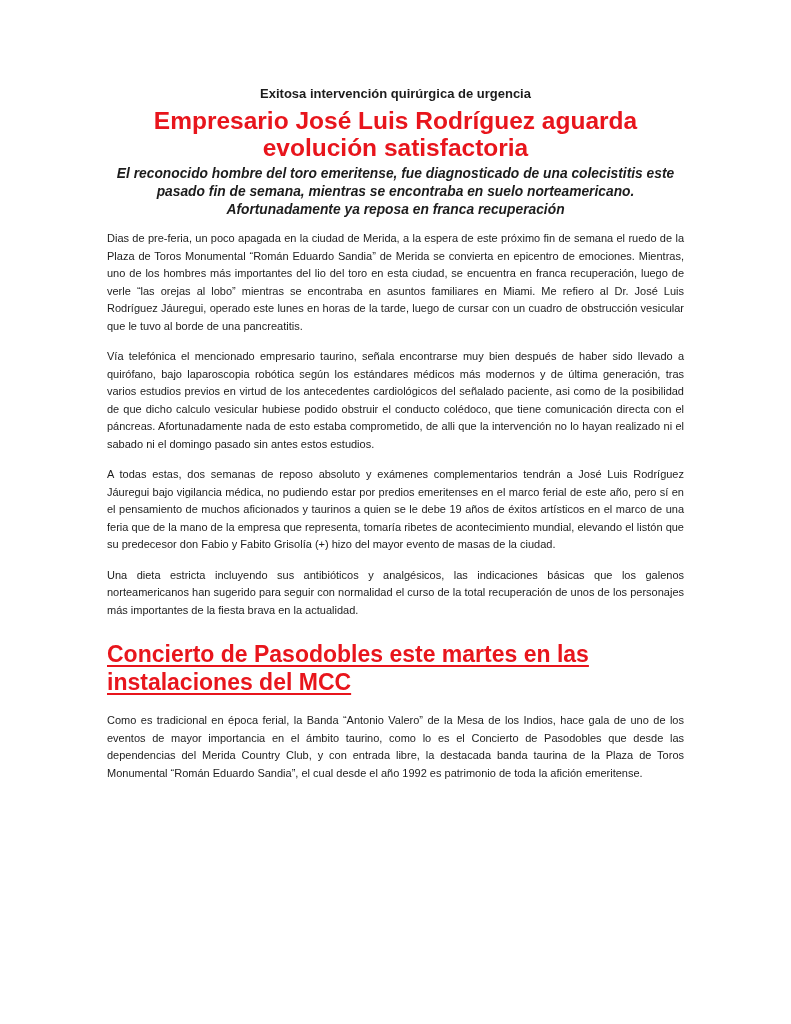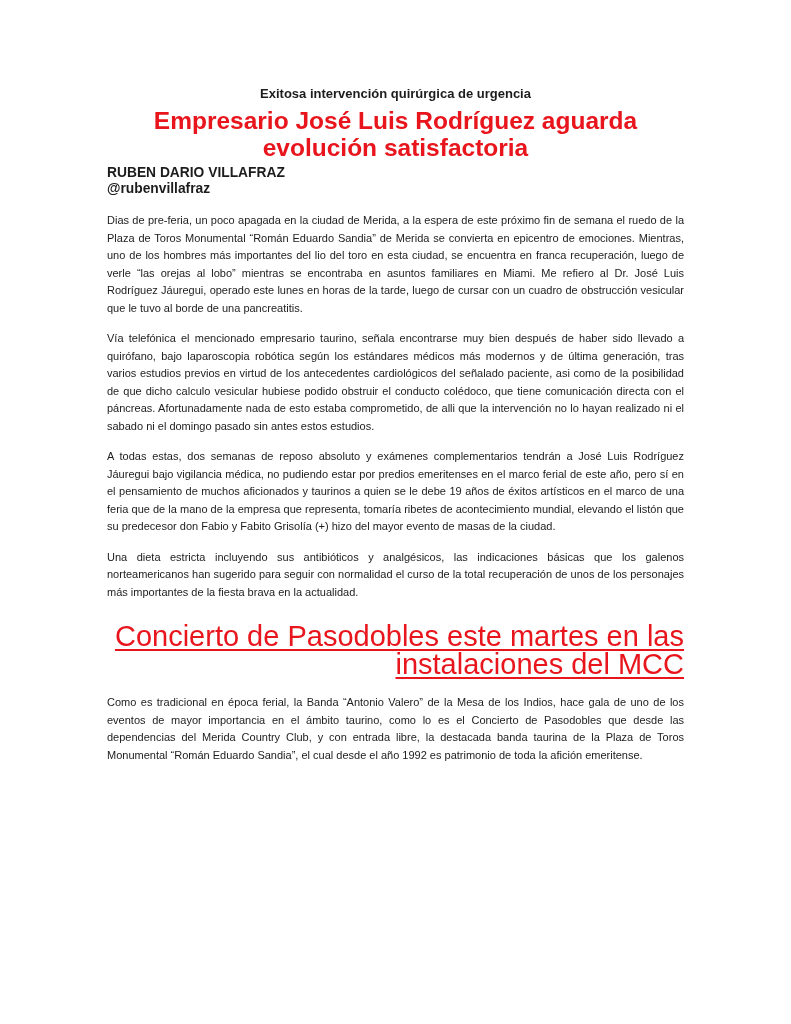--- a/index.html
+++ b/index.html
@@ -53,45 +53,42 @@
     line-height: 16px;
     margin-bottom: 15px;
   }
   .body-par {
     font-size: 11px;
     line-height: 17.5px;
     text-align: justify;
     margin-bottom: 13px;
   }
   .section-heading {
-    font-size: 29px;
-    font-weight: normal;
+    font-size: 23px;
+    font-weight: bold;
     color: var(--accent);
-    text-align: right;
+    text-align: left;
     text-decoration: underline;
     text-underline-offset: 3px;
     line-height: 28px;
     margin-top: 21px;
     margin-bottom: 16px;
   }
 </style>
 </head>
 <body>
 
 <div class="page">
 
   <p class="kicker">Exitosa intervención quirúrgica de urgencia</p>
 
   <h1 class="title">Empresario José Luis Rodríguez aguarda evolución satisfactoria</h1>
 
+  <p class="subtitle">El reconocido hombre del toro emeritense, fue diagnosticado de una colecistitis este pasado fin de semana, mientras se encontraba en suelo norteamericano. Afortunadamente ya reposa en franca recuperación</p>
 
-  <div class="byline">
-    <div>RUBEN DARIO VILLAFRAZ</div>
-    <div>@rubenvillafraz</div>
-  </div>
 
   <p class="body-par">Dias de pre-feria, un poco apagada en la ciudad de Merida, a la espera de este próximo fin de semana el ruedo de la Plaza de Toros Monumental “Román Eduardo Sandia” de Merida se convierta en epicentro de emociones. Mientras, uno de los hombres más importantes del lio del toro en esta ciudad, se encuentra en franca recuperación, luego de verle “las orejas al lobo” mientras se encontraba en asuntos familiares en Miami. Me refiero al Dr. José Luis Rodríguez Jáuregui, operado este lunes en horas de la tarde, luego de cursar con un cuadro de obstrucción vesicular que le tuvo al borde de una pancreatitis.</p>
 
   <p class="body-par">Vía telefónica el mencionado empresario taurino, señala encontrarse muy bien después de haber sido llevado a quirófano, bajo laparoscopia robótica según los estándares médicos más modernos y de última generación, tras varios estudios previos en virtud de los antecedentes cardiológicos del señalado paciente, asi como de la posibilidad de que dicho calculo vesicular hubiese podido obstruir el conducto colédoco, que tiene comunicación directa con el páncreas. Afortunadamente nada de esto estaba comprometido, de alli que la intervención no lo hayan realizado ni el sabado ni el domingo pasado sin antes estos estudios.</p>
 
   <p class="body-par">A todas estas, dos semanas de reposo absoluto y exámenes complementarios tendrán a José Luis Rodríguez Jáuregui bajo vigilancia médica, no pudiendo estar por predios emeritenses en el marco ferial de este año, pero sí en el pensamiento de muchos aficionados y taurinos a quien se le debe 19 años de éxitos artísticos en el marco de una feria que de la mano de la empresa que representa, tomaría ribetes de acontecimiento mundial, elevando el listón que su predecesor don Fabio y Fabito Grisolía (+) hizo del mayor evento de masas de la ciudad.</p>
 
   <p class="body-par">Una dieta estricta incluyendo sus antibióticos y analgésicos, las indicaciones básicas que los galenos norteamericanos han sugerido para seguir con normalidad el curso de la total recuperación de unos de los personajes más importantes de la fiesta brava en la actualidad.</p>
 
   <h2 class="section-heading">Concierto de Pasodobles este martes en las instalaciones del MCC</h2>

